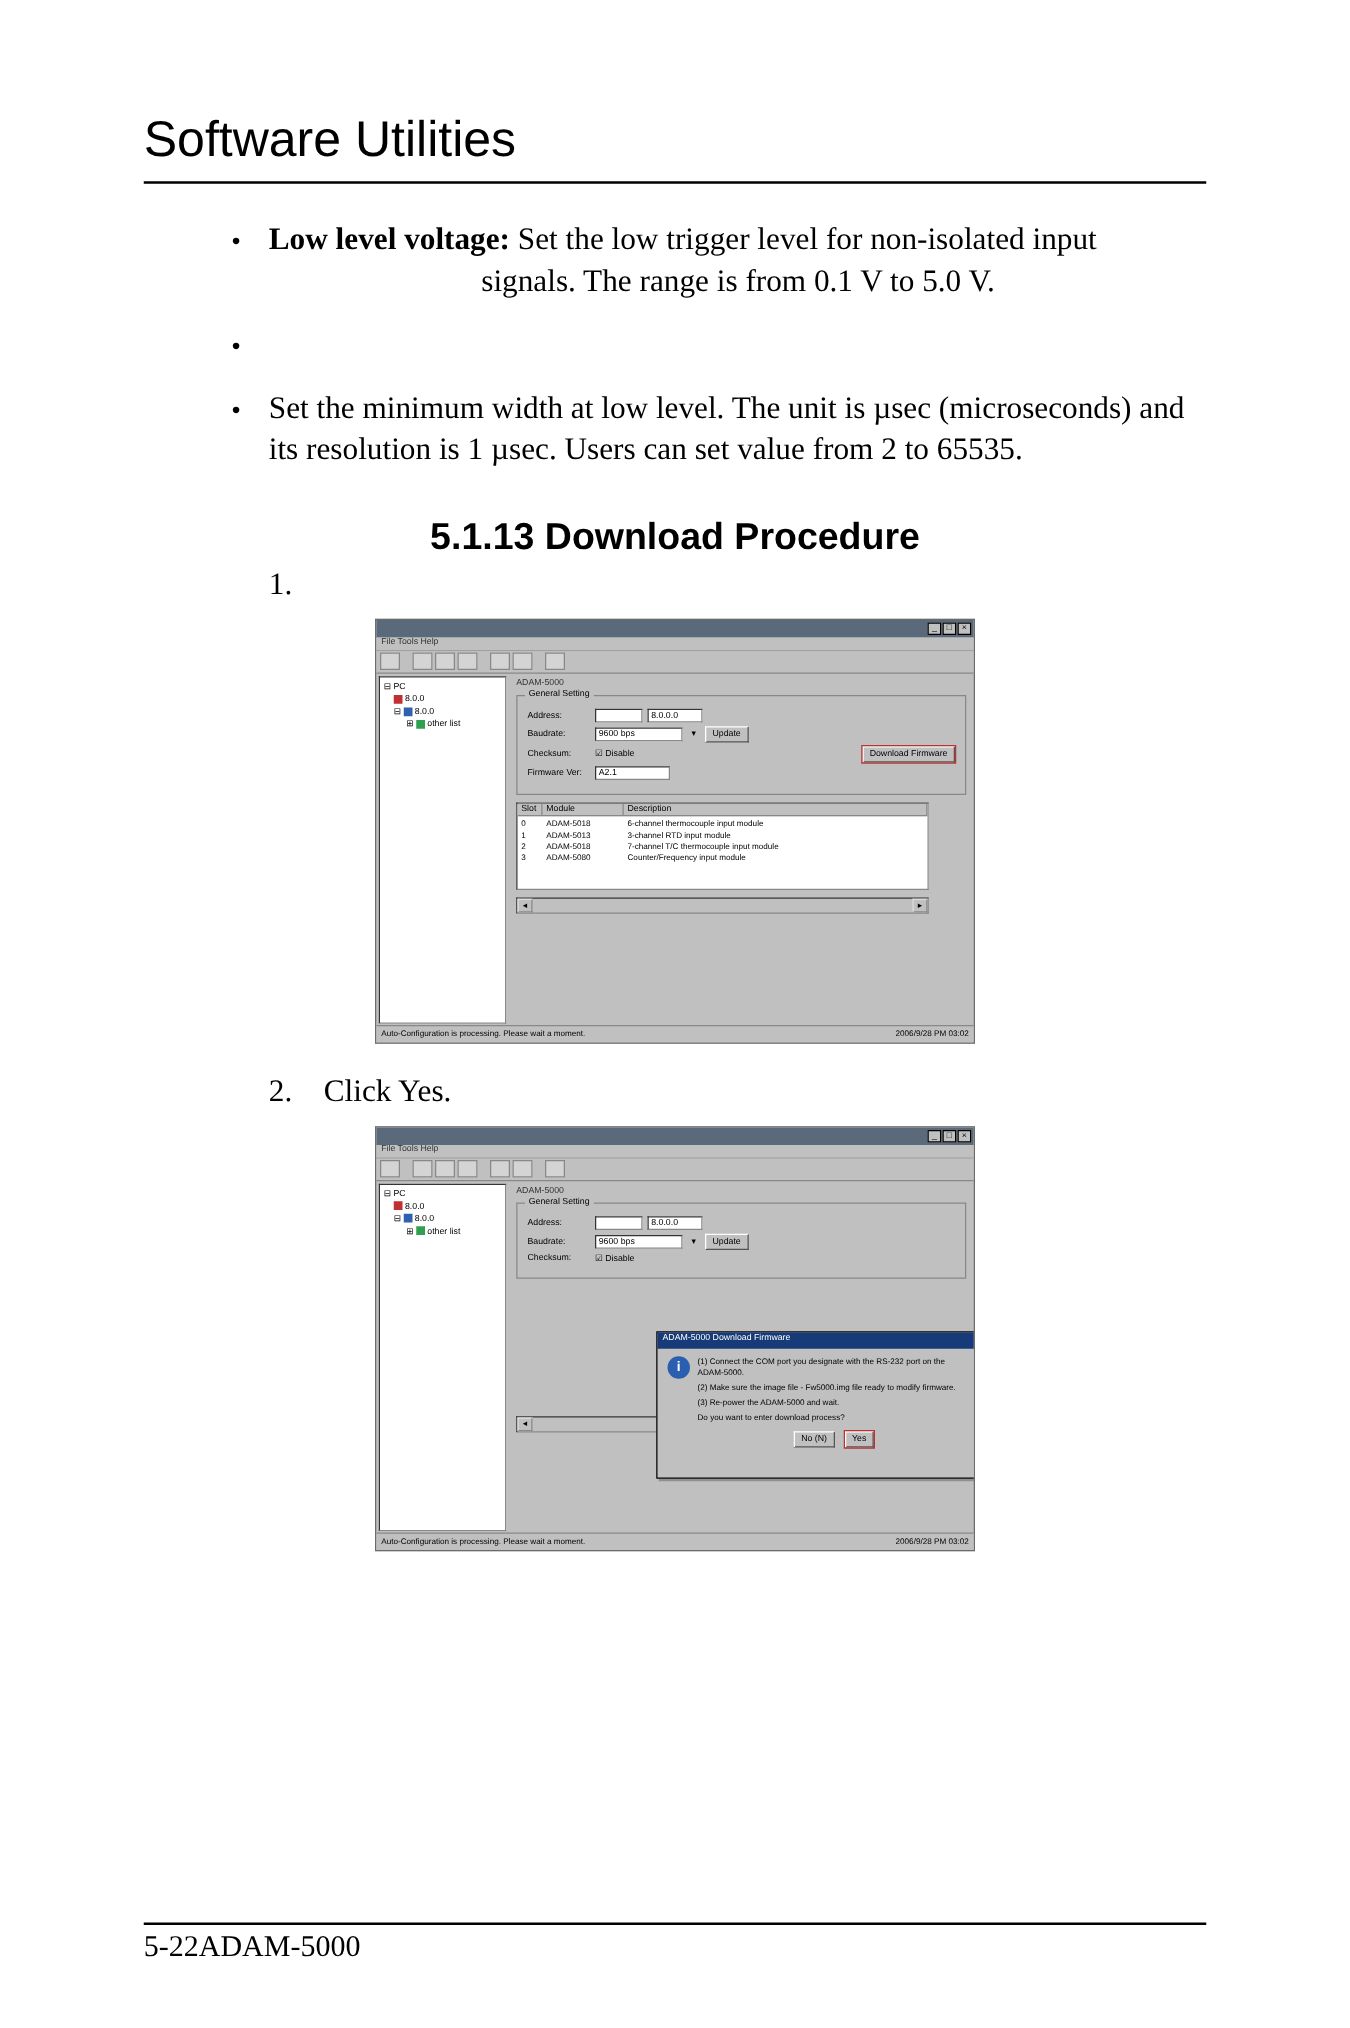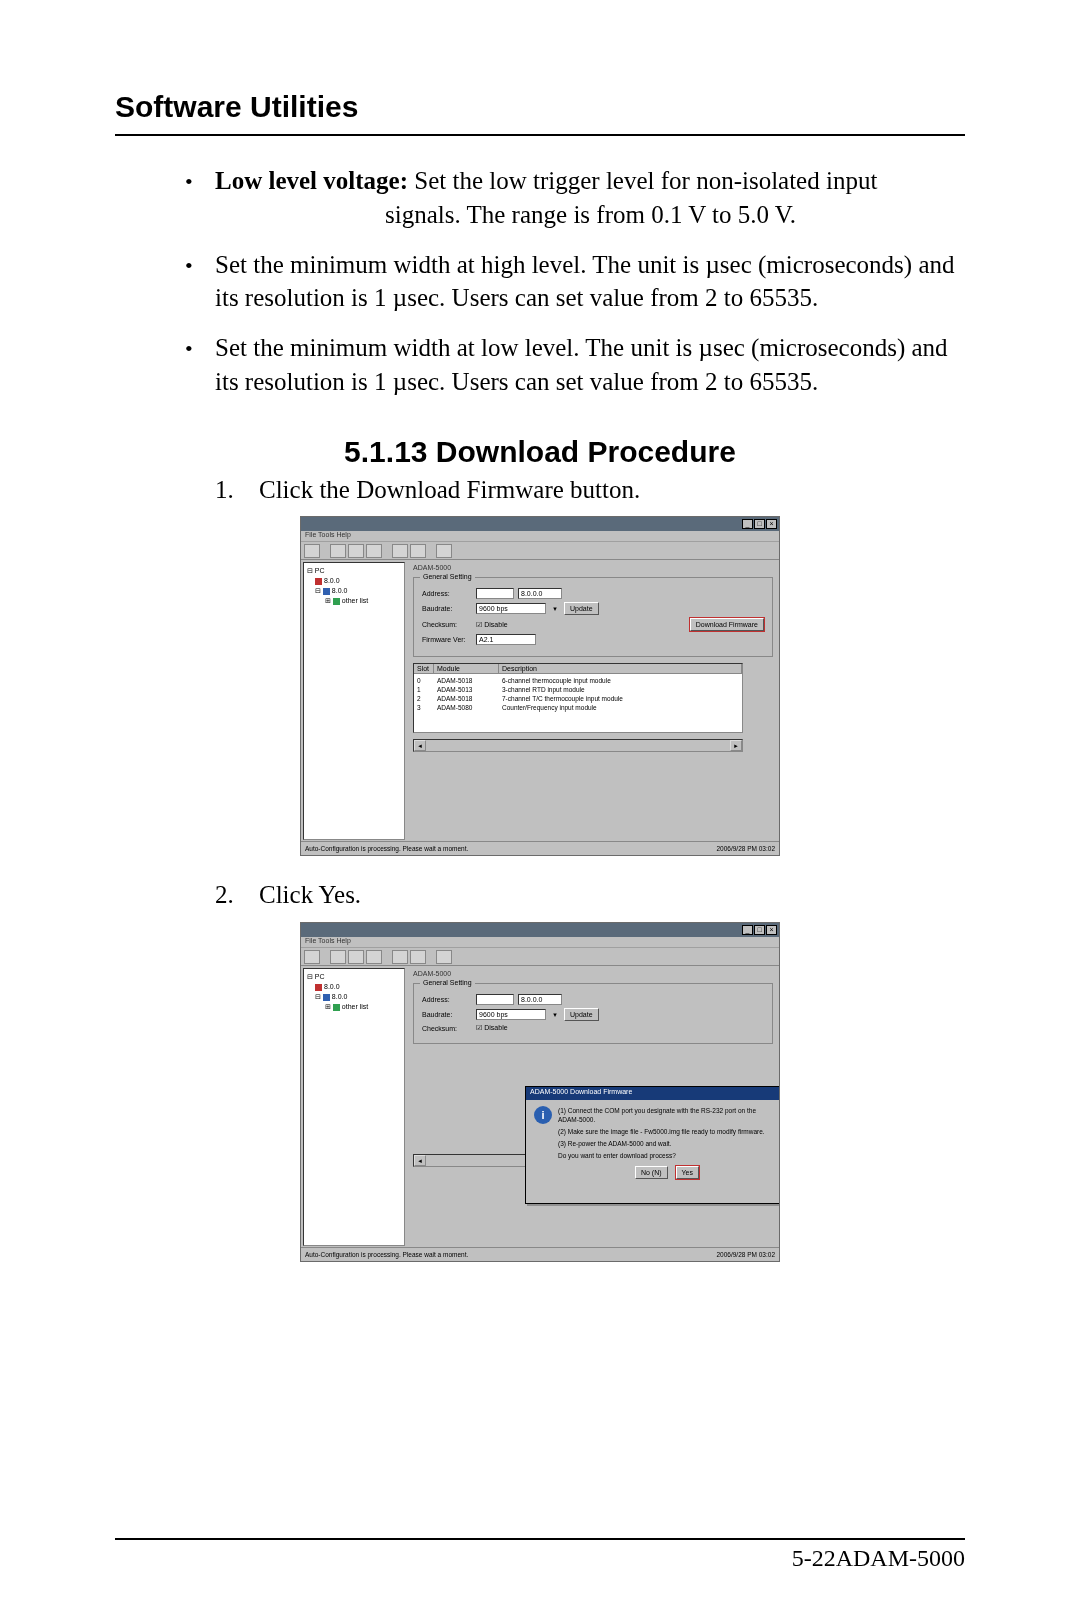--- a/index.html
+++ b/index.html
@@ -5,22 +5,22 @@
   * { box-sizing: border-box; margin: 0; padding: 0; }
   html, body { width: 1080px; height: 1622px; background: #fff; }
   body {
     font-family: "Times New Roman", Times, serif;
     color: #000;
     padding: 90px 115px 60px 115px;
     position: relative;
   }
   .header-title {
     font-family: Arial, Helvetica, sans-serif;
-    font-weight: bold;
-    font-size: 30px;
+    font-weight: normal;
+    font-size: 40px;
     margin-bottom: 10px;
   }
   .header-rule {
     border: none;
     border-top: 2px solid #000;
     margin-bottom: 28px;
   }
   .bullets {
     margin-left: 70px;
     font-size: 25px;
@@ -206,21 +206,21 @@
     text-align:center; line-height:18px; font-size:11px; flex:none;
   }
   .dtext { font-size:6.5px; line-height:9px; }
   .dbtns { display:flex; justify-content:center; gap:8px; margin-top:6px; }
   .footer-rule {
     border:none; border-top:2px solid #000;
     position:absolute; left:115px; right:115px; bottom:82px;
   }
   .footer {
     position:absolute; left:115px; right:115px; bottom:50px;
-    display:flex; justify-content:flex-end;
+    display:flex; justify-content:flex-start;
     font-size:24px;
   }
 </style>
 </head>
 <body>
 
 <div class="header-title">Software Utilities</div>
 <hr class="header-rule">
 
 <div class="bullets">
@@ -228,36 +228,34 @@
   <div class="row">
     <div class="dot">•</div>
     <div style="flex:1">
       <span class="term">Low level voltage:</span><span class="inline-desc"> Set the low trigger level for non-isolated input</span>
       <div class="indent-align">signals. The range is from 0.1 V to 5.0 V.</div>
     </div>
   </div>
 
   <div class="row">
     <div class="dot">•</div>
-    <div class="desc">Set the minimum width at high level. The unit is µsec (microseconds) and its resolution is 1 µsec. Users can set value from 2 to 65535.</div>
   </div>
 
   <div class="row">
     <div class="dot">•</div>
     <div class="desc">Set the minimum width at low level. The unit is µsec (microseconds) and its resolution is 1 µsec. Users can set value from 2 to 65535.</div>
   </div>
 
 </div>
 
 <div class="section-heading">5.1.13 Download Procedure</div>
 
 <div class="ol">
   <div class="row">
     <div class="num">1.</div>
-    <div>Click the Download Firmware button.</div>
   </div>
 </div>
 
 <div class="figwrap">
   <div class="screenshot">
     <div class="titlebar">
       <div class="winbtn">_</div>
       <div class="winbtn">□</div>
       <div class="winbtn">×</div>
     </div>

